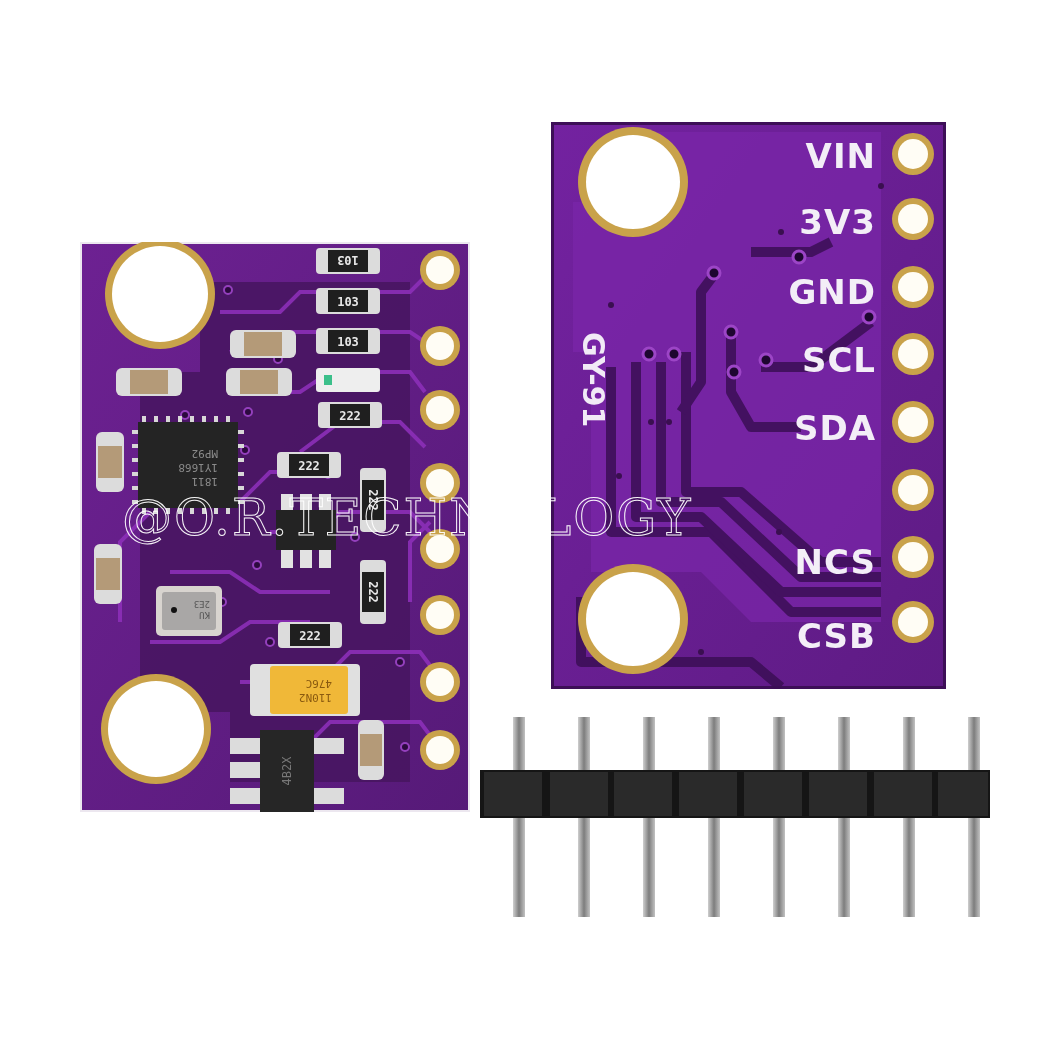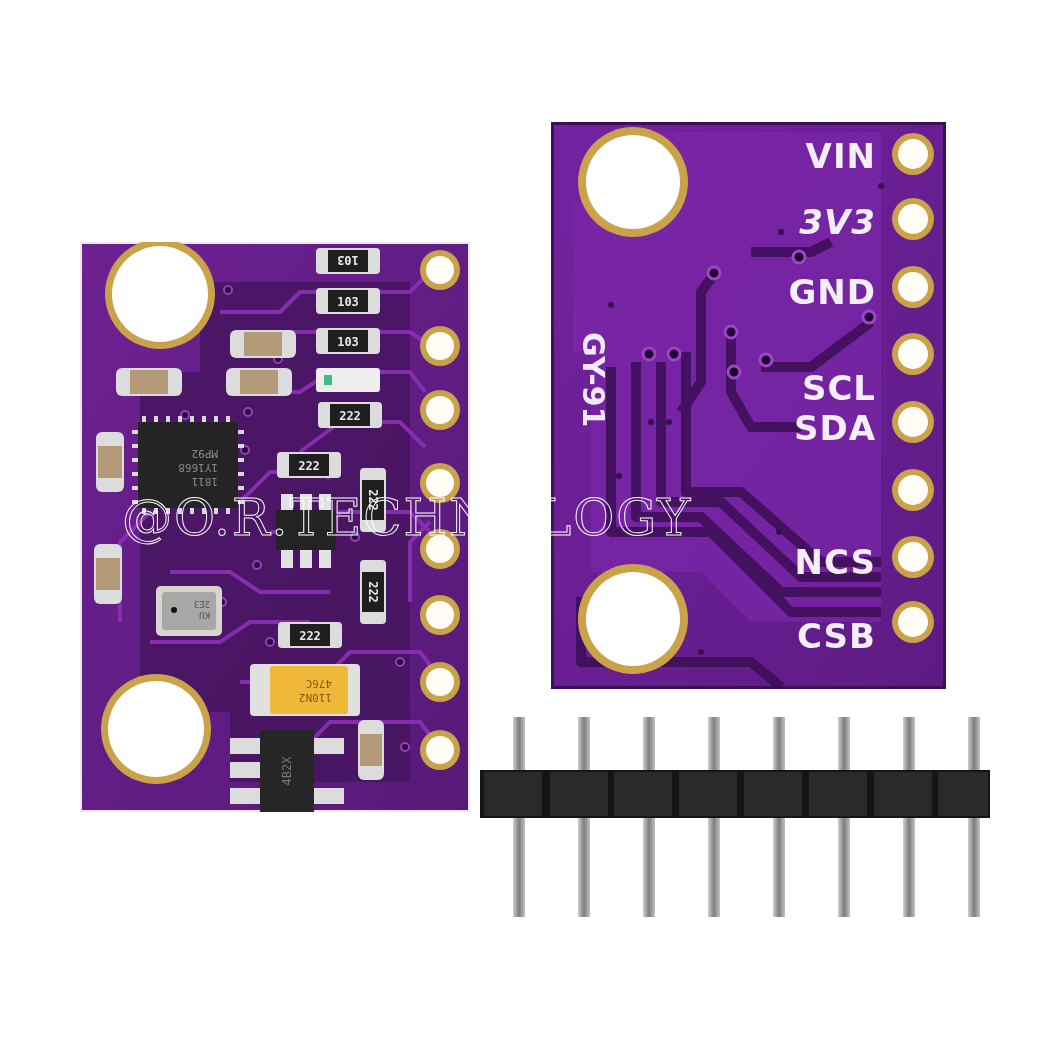--- a/index.html
+++ b/index.html
@@ -285,23 +285,23 @@
       <circle cx="362" cy="368" r="21" fill="#c9a24a"></circle>
         <circle cx="362" cy="368" r="15" fill="#fffdf5"></circle>
       <circle cx="362" cy="435" r="21" fill="#c9a24a"></circle>
         <circle cx="362" cy="435" r="15" fill="#fffdf5"></circle>
       <circle cx="362" cy="500" r="21" fill="#c9a24a"></circle>
         <circle cx="362" cy="500" r="15" fill="#fffdf5"></circle>
     </g>
   </svg>
 
   <div class="pin-label" style="right:70px; top:14px;">VIN</div>
-  <div class="pin-label" style="right:70px; top:80px;font-style:italic;">3V3</div>
+  <div class="pin-label" style="right:70px; top:80px;">3V3</div>
   <div class="pin-label" style="right:70px; top:150px;margin-left:48px;">GND</div>
-  <div class="pin-label" style="right:70px; top:218px;margin-top:28px;">SCL</div>
+  <div class="pin-label" style="right:70px; top:218px;">SCL</div>
   <div class="pin-label" style="right:70px; top:286px;margin-left:24px;">SDA</div>
   <div class="pin-label" style="right:70px; top:420px;">NCS</div>
   <div class="pin-label" style="right:70px; top:486px;margin-top:8px;">CSB</div>
 
   <div class="model-label" style="left:66px; top:210px;">GY-91</div>
 </div>
 
 <div class="header">
   <svg width="510" height="210" viewBox="0 0 510 210">
     <defs>

